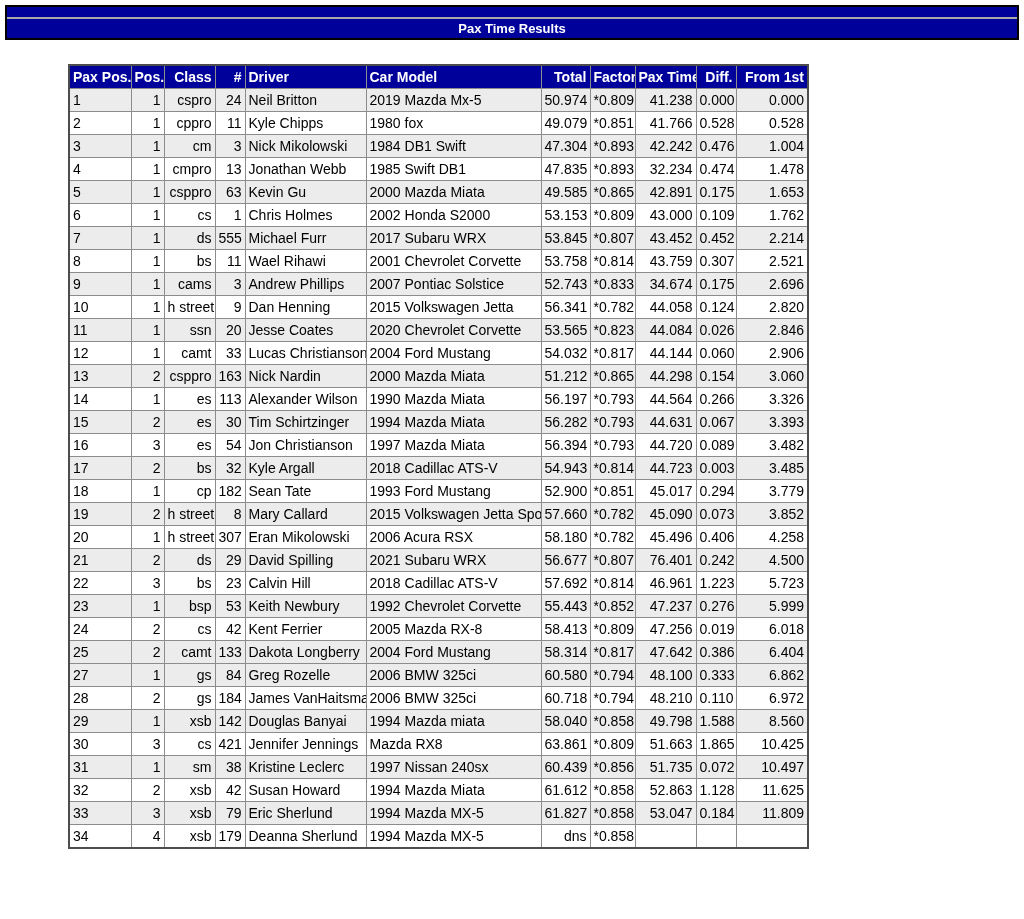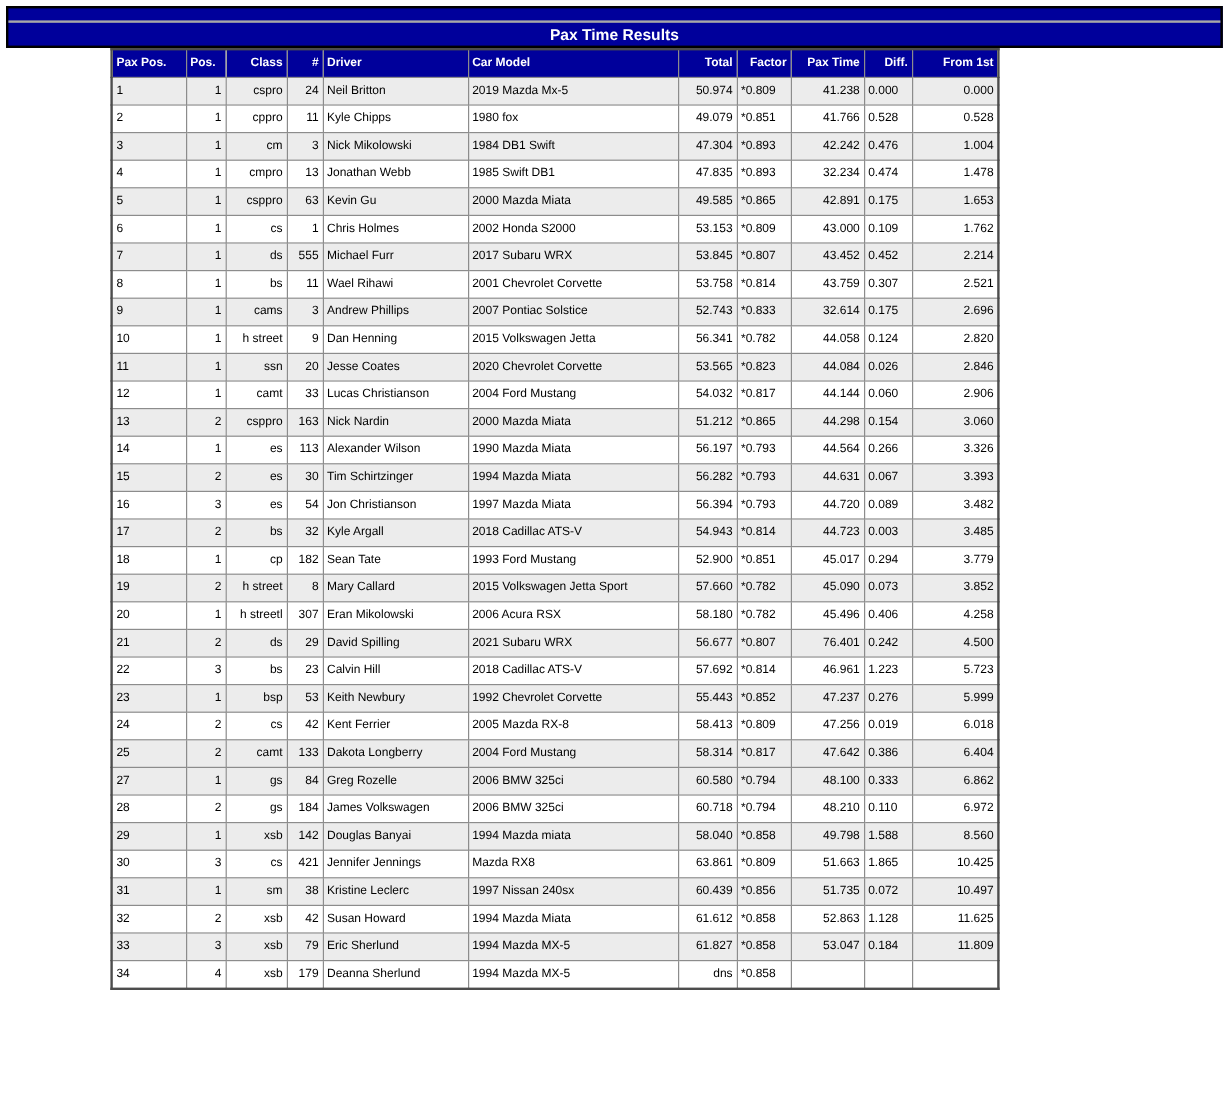--- a/index.html
+++ b/index.html
@@ -1,42 +1,42 @@
 <!DOCTYPE html>
 <html><head>
 <meta charset="utf-8">
 <style>
   html,body{margin:0;padding:0;background:#ffffff;}
   body{width:1024px;height:919px;font-family:"Liberation Sans",sans-serif;}
 
   
   .banner{
-    margin:5px 5px 0 5px;
+    margin:5px 5px 24px 5px;
     border:2px solid #000000;
     background:#00009b;
   }
   .banner-spacer{height:10px;}
   .banner-bar{
     height:19px;
     border-top:2px solid #a8a8a8;
     color:#ffffff;
     font-weight:bold;
     font-size:13px;
     line-height:19px;
     text-align:center;
   }
 
   
   table.results{
-    margin-left:92px;
+    margin-left:68px;
     border-collapse:collapse;
     table-layout:fixed;
     width:741px;
     border:2px solid #4d4d4d;
-    font-size:10px;
+    font-size:14px;
     color:#000000;
   }
   table.results th, table.results td{
     border:1px solid #8c8c8c;
     padding:0 3px;
     height:22px;
     line-height:22px;
     white-space:nowrap;
     overflow:hidden;
     font-weight:normal;
@@ -195,21 +195,21 @@
       </tr>
       <tr class="alt">
         <td class="a-l">9</td>
         <td class="a-c">1</td>
         <td class="a-r">cams</td>
         <td class="a-r">3</td>
         <td class="a-l">Andrew Phillips</td>
         <td class="a-l">2007 Pontiac Solstice</td>
         <td class="a-r">52.743</td>
         <td class="a-l">*0.833</td>
-        <td class="a-r">32.614</td>
+        <td class="a-r">34.674</td>
         <td class="a-l">0.175</td>
         <td class="a-r">2.696</td>
       </tr>
       <tr>
         <td class="a-l">10</td>
         <td class="a-c">1</td>
         <td class="a-r">h street</td>
         <td class="a-r">9</td>
         <td class="a-l">Dan Henning</td>
         <td class="a-l">2015 Volkswagen Jetta</td>
@@ -425,21 +425,21 @@
         <td class="a-l">*0.794</td>
         <td class="a-r">48.100</td>
         <td class="a-l">0.333</td>
         <td class="a-r">6.862</td>
       </tr>
       <tr>
         <td class="a-l">28</td>
         <td class="a-c">2</td>
         <td class="a-r">gs</td>
         <td class="a-r">184</td>
-        <td class="a-l">James Volkswagen</td>
+        <td class="a-l">James VanHaitsma</td>
         <td class="a-l">2006 BMW 325ci</td>
         <td class="a-r">60.718</td>
         <td class="a-l">*0.794</td>
         <td class="a-r">48.210</td>
         <td class="a-l">0.110</td>
         <td class="a-r">6.972</td>
       </tr>
       <tr class="alt">
         <td class="a-l">29</td>
         <td class="a-c">1</td>

